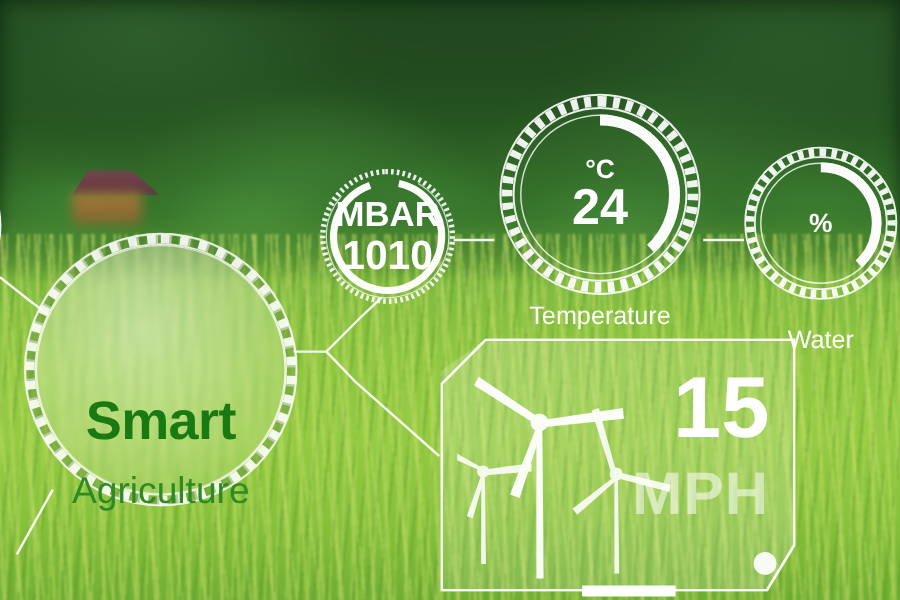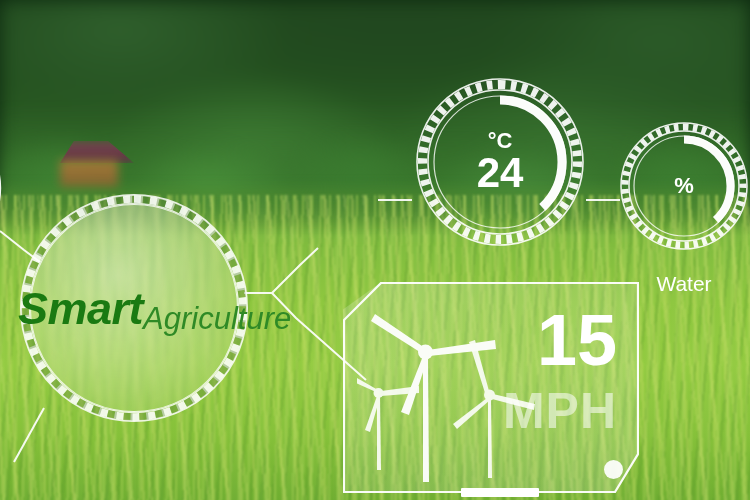--- a/index.html
+++ b/index.html
@@ -113,24 +113,23 @@
     background: radial-gradient(circle at 42% 34%,
         rgba(255,255,255,0.46) 0%,
         rgba(236,246,214,0.34) 45%,
         rgba(196,226,150,0.26) 78%,
         rgba(168,210,120,0.20) 100%);
     border: 1.5px solid rgba(255,255,255,0.78);
     backdrop-filter: blur(2px);
   }
   .sa-text {
     position: absolute; left: 0; top: 0; width: 232px; height: 232px;
-    display: flex; flex-direction: row;
-    align-items: center; justify-content: flex-start;
+    display: flex; flex-direction: column;
+    align-items: center; justify-content: flex-end;
     line-height: 1;
-    font-style: italic;
   }
   .sa-title {
     font-size: 45px; font-weight: bold; color: #1a7a12;
     letter-spacing: -0.5px;
   }
   .sa-sub {
     font-size: 31px; font-weight: normal; color: #2f8a26;
     margin-top: 20px; letter-spacing: 0px;
   }
 
@@ -146,21 +145,21 @@
   .g-value { font-size: 42px; font-weight: bold; }
   .g-label {
     position: absolute; left: 50%; transform: translateX(-50%);
     color: #ffffff; font-size: 21px; white-space: nowrap;
   }
   .mbar-u { font-size: 29px; font-weight: bold; }
   .mbar-v { font-size: 34px; font-weight: bold; margin-top: 2px; }
 
   
   .wind-panel {
-    position: absolute; left: 343px; top: 282px;
+    position: absolute; left: 367px; top: 282px;
     width: 296px; height: 211px;
   }
   .wind-glass {
     position: absolute; inset: 0;
     background: linear-gradient(135deg,
        rgba(255,255,255,0.20) 0%,
        rgba(255,255,255,0.12) 45%,
        rgba(255,255,255,0.18) 100%);
     clip-path: polygon(13% 0%, 100% 0%, 100% 82%, 92% 100%, 0% 100%, 0% 13%);
   }
@@ -236,36 +235,51 @@
 
       <circle cx="116" cy="116" r="108.8" fill="none" stroke="#ffffff" stroke-width="7.2" stroke-dasharray="9 7" opacity="0.88" transform="rotate(-90 116 116)"></circle>
       <circle cx="116" cy="116" r="108.8" fill="none" stroke="#5d8a3a" stroke-width="7.2" stroke-dasharray="9 7" stroke-dashoffset="9" opacity="0.40" transform="rotate(-90 116 116)"></circle>
     </svg>
     <div class="sa-text">
       <div class="sa-title">Smart</div>
       <div class="sa-sub">Agriculture</div>
     </div>
   </div>
 
+  <div class="gauge nosel" style="left:266px;top:140px;width:114px;height:114px">
+    <svg width="114" height="114" viewBox="0 0 114 114" style="position:absolute;left:0;top:0">
+
+      <circle cx="57" cy="57" r="54" fill="none" stroke="#ffffff" stroke-width="4.5" stroke-dasharray="2.2 2.6" opacity="0.9" transform="rotate(-92 57 57)"></circle>
+
+      <circle cx="57" cy="57" r="51" fill="none" stroke="#ffffff" stroke-width="1" stroke-dasharray="250 70" opacity="0.75" transform="rotate(-60 57 57)"></circle>
+
+      <circle cx="57" cy="57" r="45" fill="none" stroke="#ffffff" stroke-width="6" stroke-dasharray="258 25" stroke-linecap="butt" opacity="0.98" transform="rotate(-78 57 57)"></circle>
+    </svg>
+    <div class="gauge-face">
+      <div class="mbar-u">MBAR</div>
+      <div class="mbar-v">1010</div>
+    </div>
+  </div>
 
   <div class="gauge nosel" style="left:414px;top:76px;width:172px;height:172px">
     <svg width="172" height="172" viewBox="0 0 172 172" style="position:absolute;left:0;top:0">
       <circle cx="86" cy="86" r="83" fill="none" stroke="#ffffff" stroke-width="1.6" opacity="0.9"></circle>
       <circle cx="86" cy="86" r="72" fill="none" stroke="#ffffff" stroke-width="1.6" opacity="0.9"></circle>
 
       <circle cx="86" cy="86" r="77.5" fill="none" stroke="#ffffff" stroke-width="9" stroke-dasharray="5.5 5.5" opacity="0.92" transform="rotate(-90 86 86)"></circle>
 
       <circle cx="86" cy="86" r="66" fill="none" stroke="#ffffff" stroke-width="1.2" opacity="0.8"></circle>
 
       <circle cx="86" cy="86" r="62" fill="none" stroke="#ffffff" stroke-width="9" stroke-dasharray="148 242" stroke-linecap="butt" opacity="0.98" transform="rotate(-90 86 86)"></circle>
     </svg>
     <div class="gauge-face">
       <div class="g-unit">°C</div>
       <div class="g-value">24</div>
     </div>
+    <div class="g-label" style="top:176px">Temperature</div>
   </div>
 
   <div class="gauge nosel" style="left:618px;top:120px;width:132px;height:132px">
     <svg width="132" height="132" viewBox="0 0 132 132" style="position:absolute;left:0;top:0">
       <circle cx="66" cy="66" r="63" fill="none" stroke="#ffffff" stroke-width="1.5" opacity="0.9"></circle>
       <circle cx="66" cy="66" r="55" fill="none" stroke="#ffffff" stroke-width="1.5" opacity="0.9"></circle>
       <circle cx="66" cy="66" r="59" fill="none" stroke="#ffffff" stroke-width="7" stroke-dasharray="4.5 4.5" opacity="0.92" transform="rotate(-90 66 66)"></circle>
       <circle cx="66" cy="66" r="50" fill="none" stroke="#ffffff" stroke-width="1.2" opacity="0.8"></circle>
       <circle cx="66" cy="66" r="46.5" fill="none" stroke="#ffffff" stroke-width="8" stroke-dasharray="111 181" stroke-linecap="butt" opacity="0.98" transform="rotate(-90 66 66)"></circle>
     </svg>

